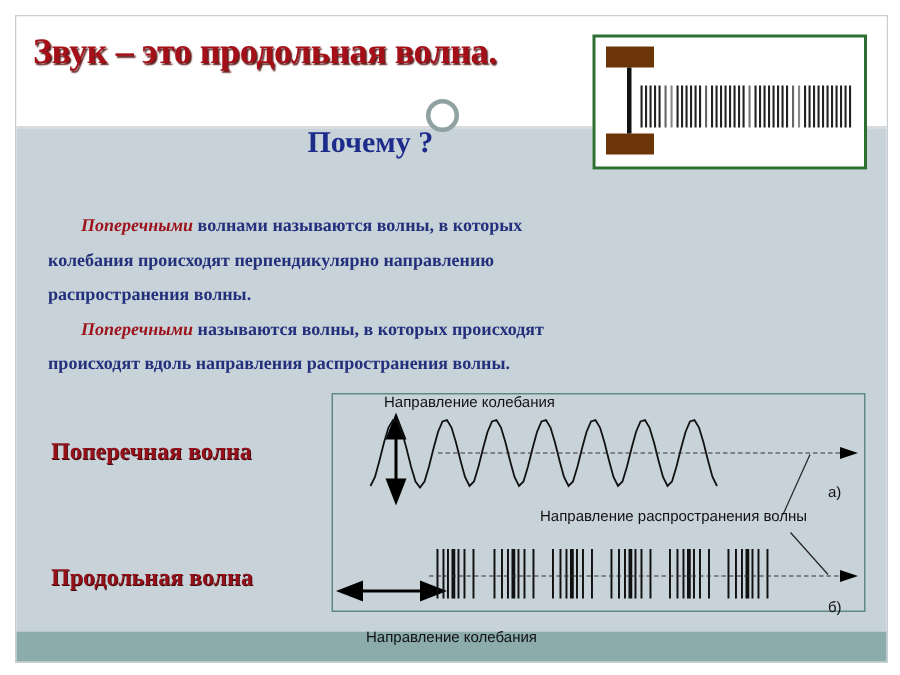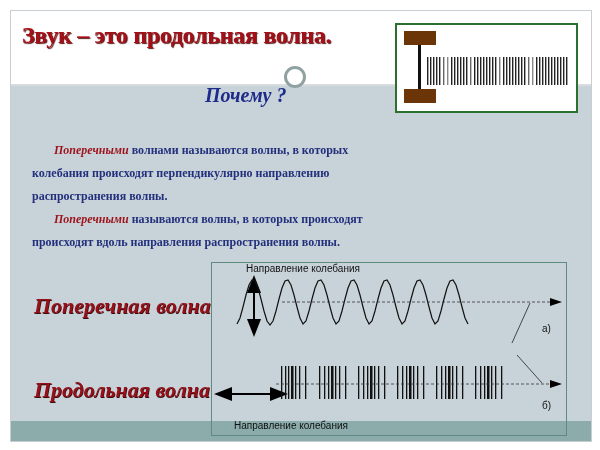--- a/index.html
+++ b/index.html
@@ -4,26 +4,26 @@
 <style>
   html,body{margin:0;padding:0;background:#fff;}
   body{width:600px;height:450px;position:relative;overflow:hidden;font-family:"Liberation Serif",serif;}
   .slide{position:absolute;left:10px;top:10px;width:580px;height:430px;border:1px solid #c9ced2;background:#fff;}
   .header{position:absolute;left:0;top:0;width:580px;height:73px;background:#fff;}
   .title{position:absolute;left:22px;top:22px;font-family:"Liberation Serif",serif;font-weight:bold;font-size:24px;color:#a50f18;text-shadow:1px 1px 1px #5a1a1a;letter-spacing:-0.3px;white-space:nowrap;}
   .divider{position:absolute;left:0;top:73px;width:580px;height:2px;background:#d8dcdf;}
   .body{position:absolute;left:0;top:75px;width:580px;height:335px;background:#c8d2d9;}
   .footer-band{position:absolute;left:0;top:410px;width:580px;height:20px;background:#8bacab;}
   .ring{position:absolute;left:284px;top:66px;width:22px;height:22px;border:3px solid #8fa1a0;border-radius:50%;background:#fff;box-sizing:border-box;}
-  .why{position:absolute;left:205px;top:84px;font-style:italic;font-weight:bold;font-size:20px;color:#1d2c8a;}
+  .why{position:absolute;left:205px;top:84px;font-weight:bold;font-size:20px;color:#1d2c8a;}
   .para{position:absolute;left:32px;font-size:12px;font-weight:bold;color:#23307c;line-height:23px;white-space:nowrap;}
   .term{color:#9d121a;font-style:italic;}
-  .wave-label{position:absolute;left:34px;font-style:italic;font-weight:bold;font-size:22px;color:#96101a;text-shadow:0.5px 0.5px 0 #3a0a0a;white-space:nowrap;}
+  .wave-label{position:absolute;left:34px;font-weight:bold;font-size:16px;color:#96101a;text-shadow:0.5px 0.5px 0 #3a0a0a;white-space:nowrap;}
   .thumb{position:absolute;left:395px;top:23px;width:183px;height:90px;border:2px solid #2b7030;background:#fff;box-sizing:border-box;}
-  .diagram{position:absolute;left:211px;top:262px;width:356px;height:174px;border:1px solid #5f8a80;box-sizing:border-box;}
+  .diagram{position:absolute;left:221px;top:262px;width:356px;height:146px;border:1px solid #5f8a80;box-sizing:border-box;}
   .diag-text{position:absolute;font-family:"Liberation Sans",sans-serif;font-size:10px;color:#111;white-space:nowrap;}
 </style>
 </head>
 <body>
 
 <div class="slide">
   <div class="header"></div>
   <div class="body"></div>
   <div class="divider"></div>
   <div class="footer-band"></div>
@@ -168,15 +168,16 @@
         <rect x="289" y="103" width="1.3" height="33"></rect>
     </g>
 
     <line x1="64" y1="121" x2="338" y2="121" stroke="#333" stroke-width="0.8" stroke-dasharray="3,2"></line>
     <polygon points="350,121 338,117 338,125" fill="#000"></polygon>
     <line x1="305" y1="92" x2="330" y2="120" stroke="#222" stroke-width="0.8"></line>
   </svg>
 
   <div class="diag-text" style="left:34px;top:0px;">Направление колебания</div>
   <div class="diag-text" style="left:330px;top:60px;">а)</div>
+  <div class="diag-text" style="left:138px;top:76px;">Направление распространения волны</div>
   <div class="diag-text" style="left:330px;top:137px;">б)</div>
   <div class="diag-text" style="left:22px;top:157px;">Направление колебания</div>
 </div>
 
 </body></html>

